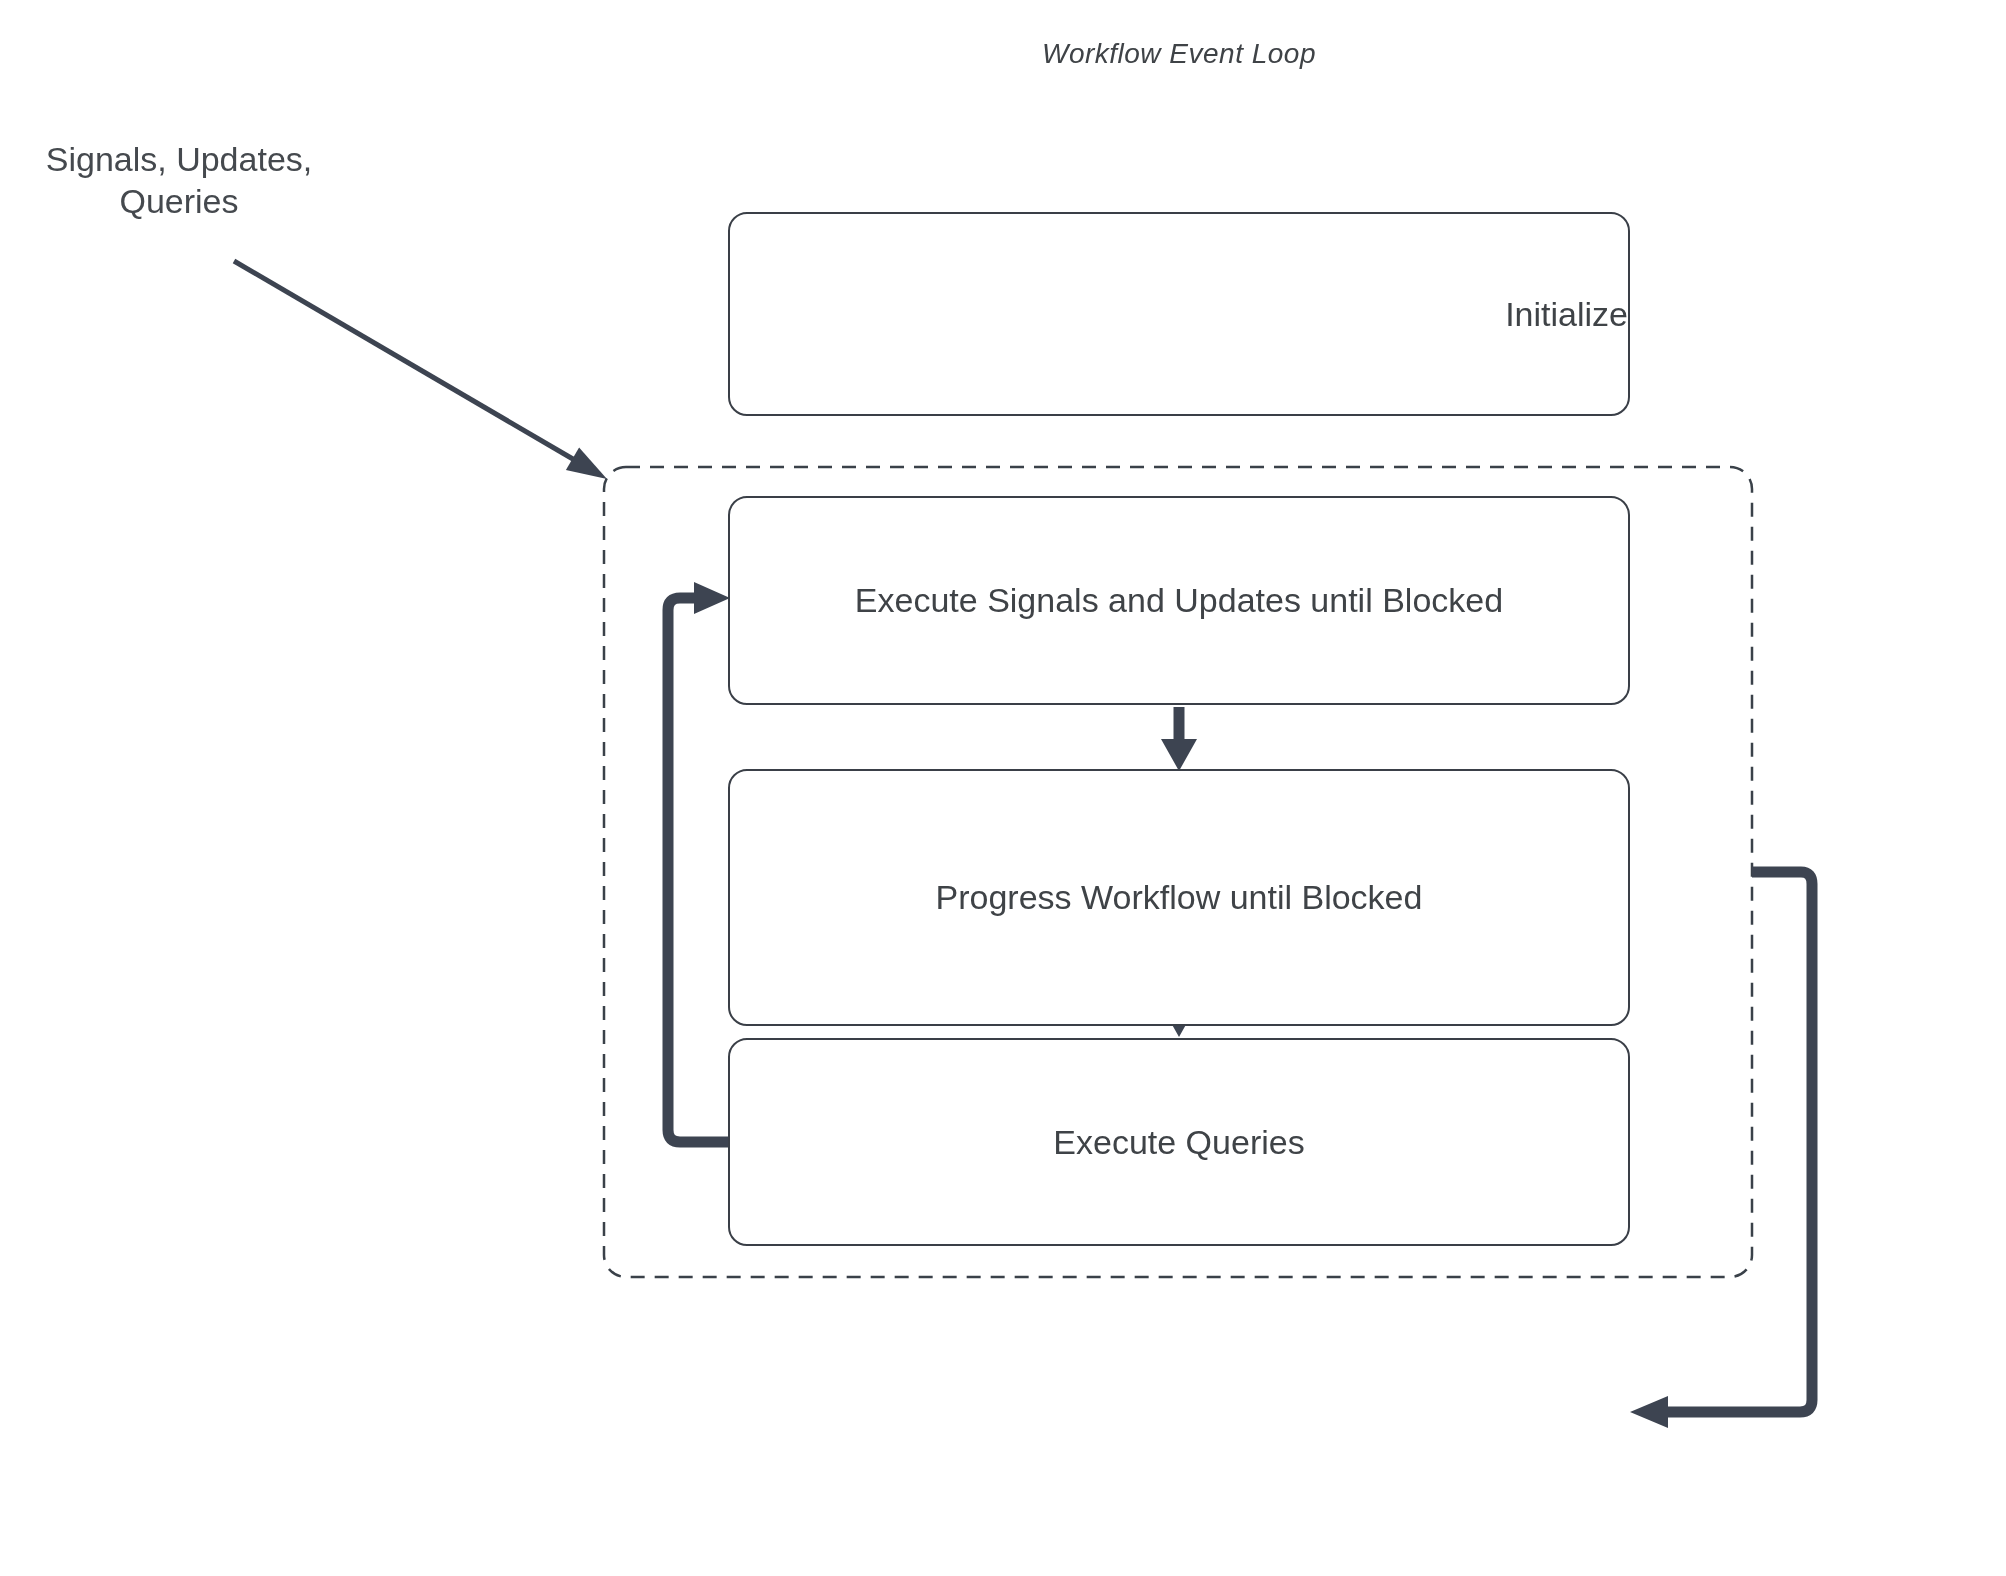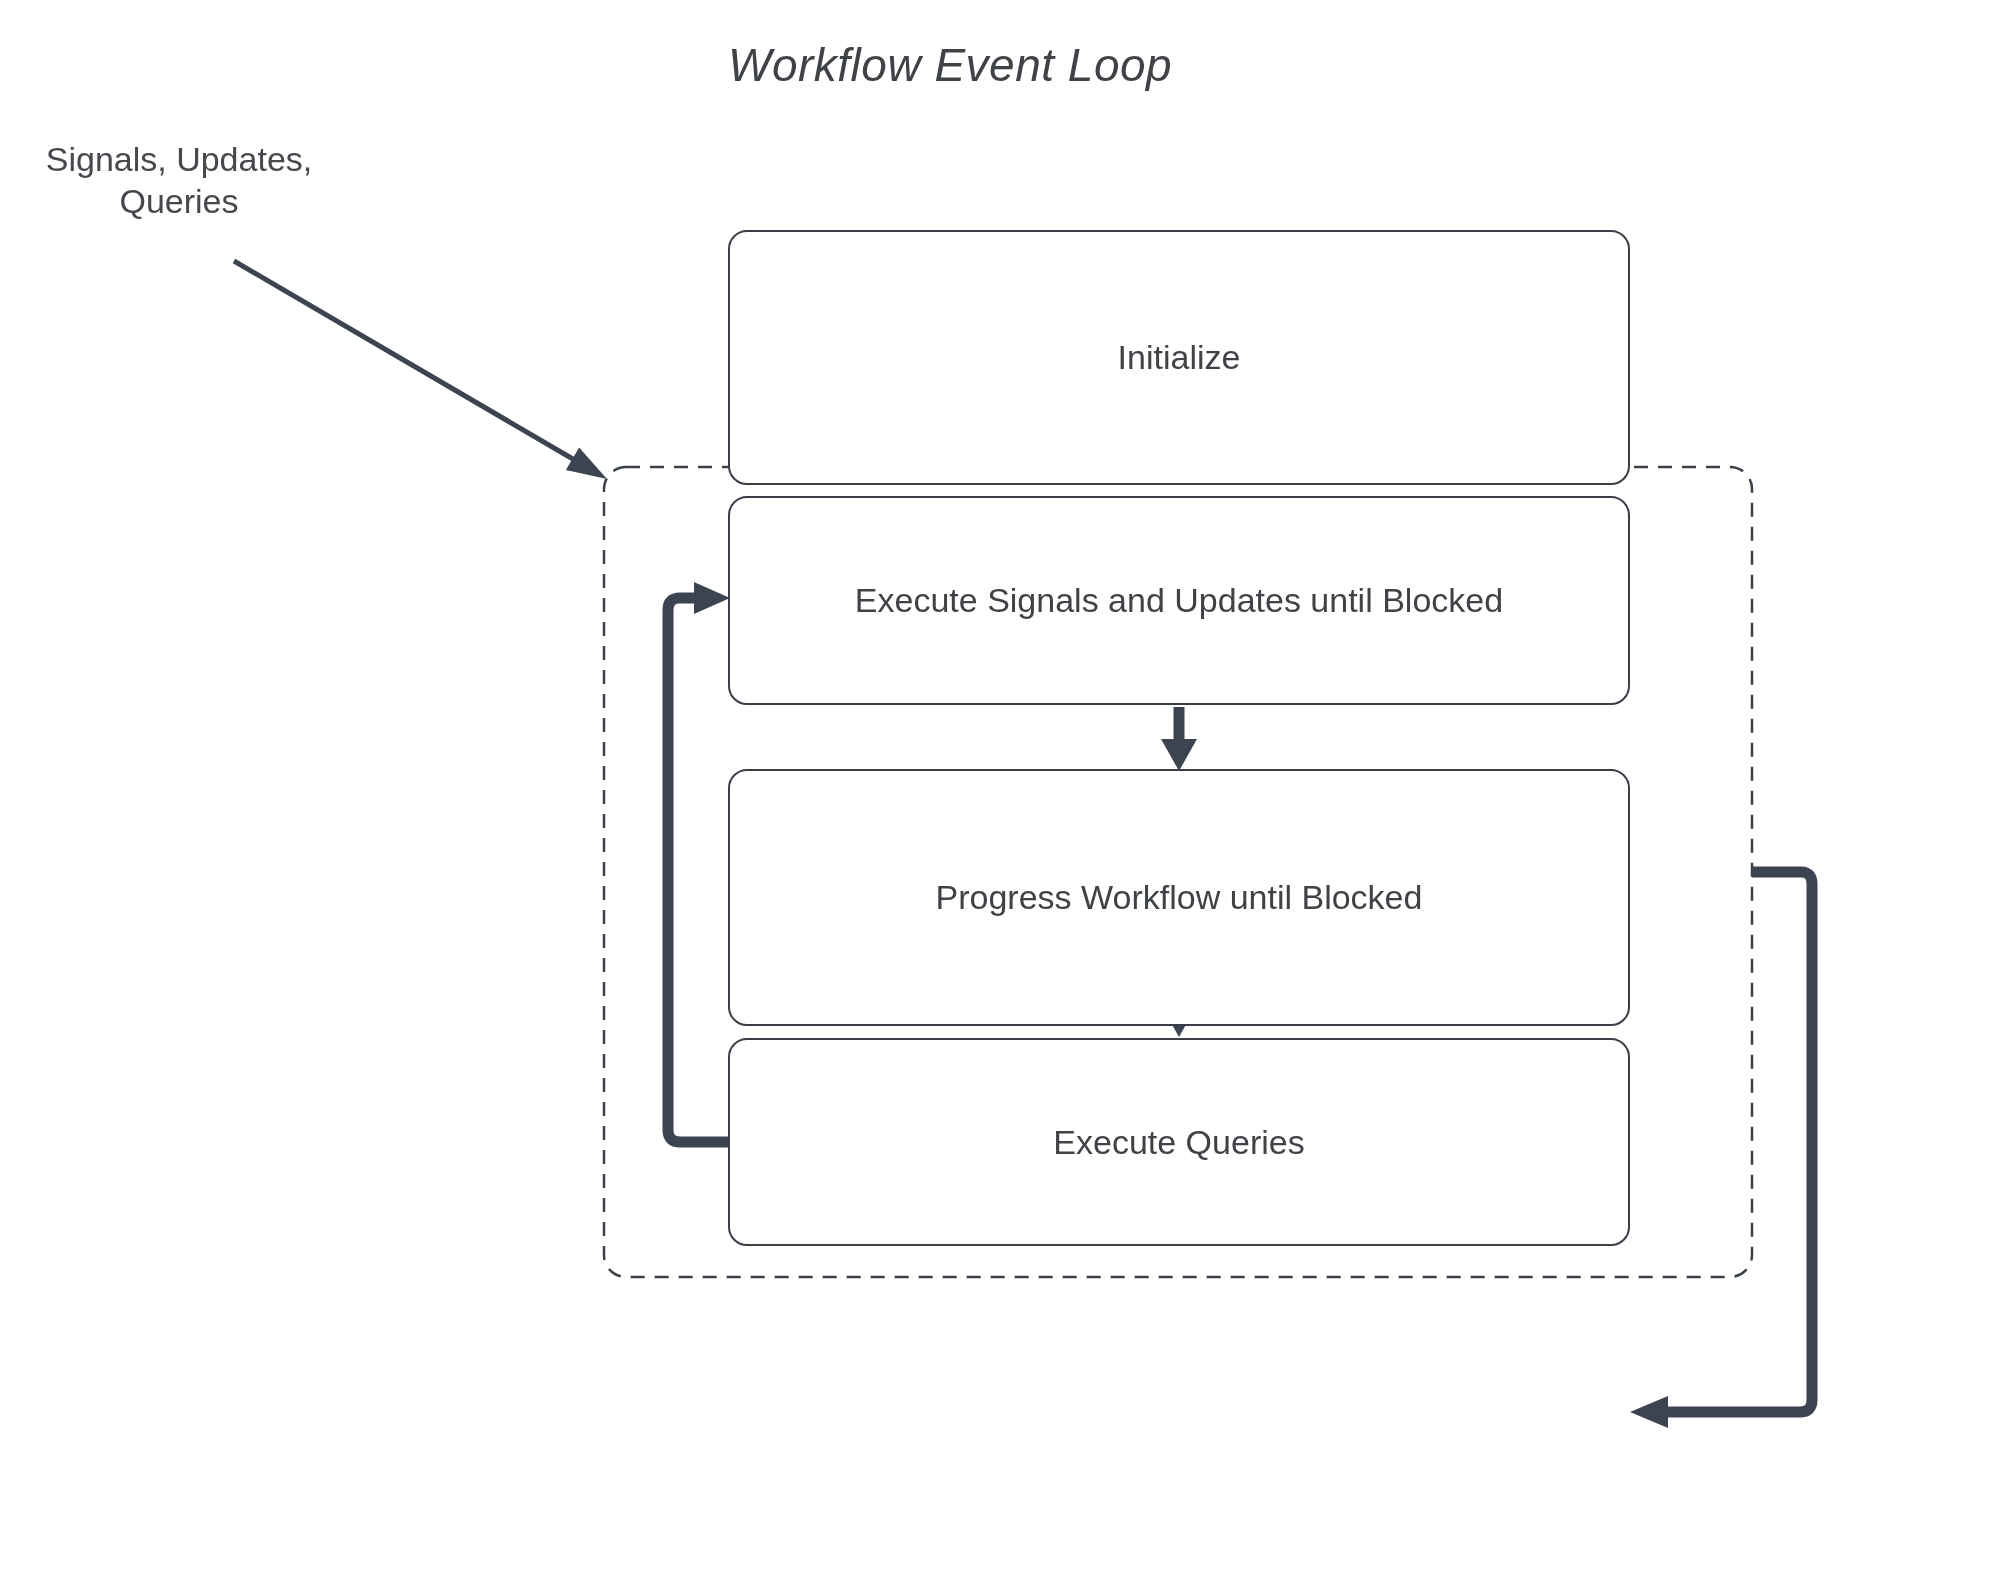--- a/index.html
+++ b/index.html
@@ -20,22 +20,22 @@
     left: 0;
     top: 0;
     width: 2006px;
     height: 1576px;
   }
   .diagram-title {
     position: absolute;
     left: 728px;
     top: 38px;
     width: 902px;
-    text-align: left;
-    font-size: 46px;
+    text-align: center;
+    font-size: 28px;
     font-style: italic;
     color: #3f4347;
     letter-spacing: 0.5px;
   }
   .ext-label {
     position: absolute;
     left: 34px;
     top: 138px;
     width: 290px;
     text-align: center;
@@ -51,21 +51,21 @@
     background: #ffffff;
     border: 2.5px solid #3a3f47;
     border-radius: 19px;
     display: flex;
     align-items: center;
     justify-content: center;
     text-align: center;
     font-size: 34px;
     color: #3f4347;
   }
-  .node-initialize { top: 230px; height: 255px; }
+  .node-initialize { top: 212px; height: 204px; justify-content: flex-end; }
   .node-progress-signals { top: 496px; height: 209px; }
   .node-progress-workflow { top: 769px; height: 257px; }
   .node-execute-queries { top: 1038px; height: 208px; }
   .node-complete { top: 1307px; height: 209px; }
 </style>
 </head>
 <body>
 
 <div class="canvas">
 

